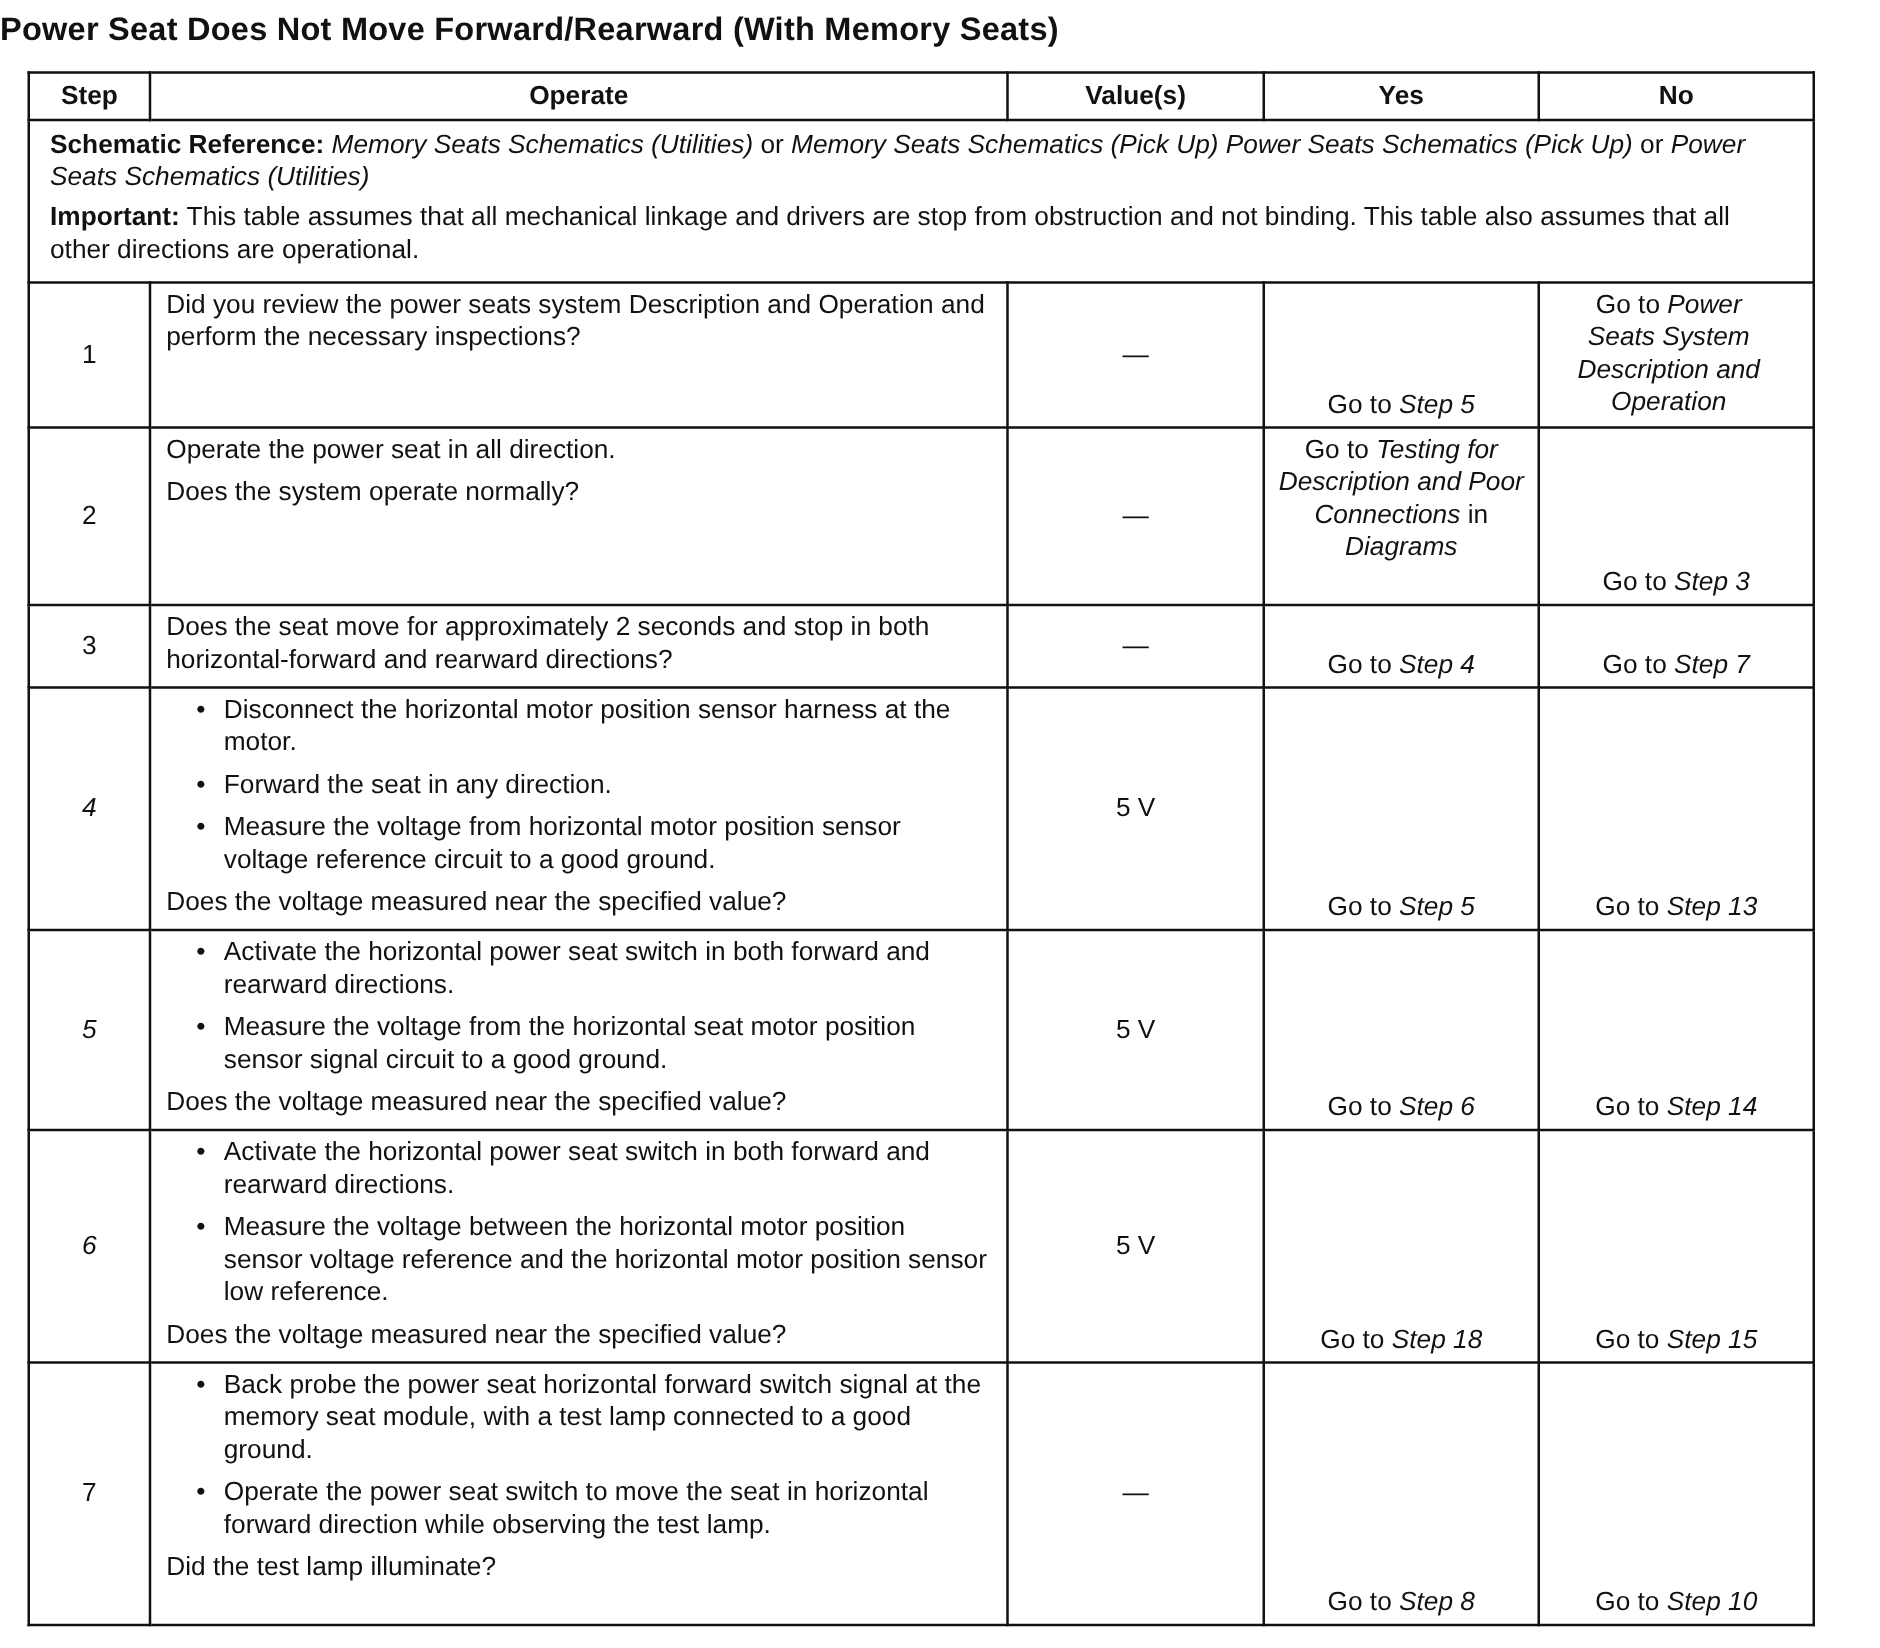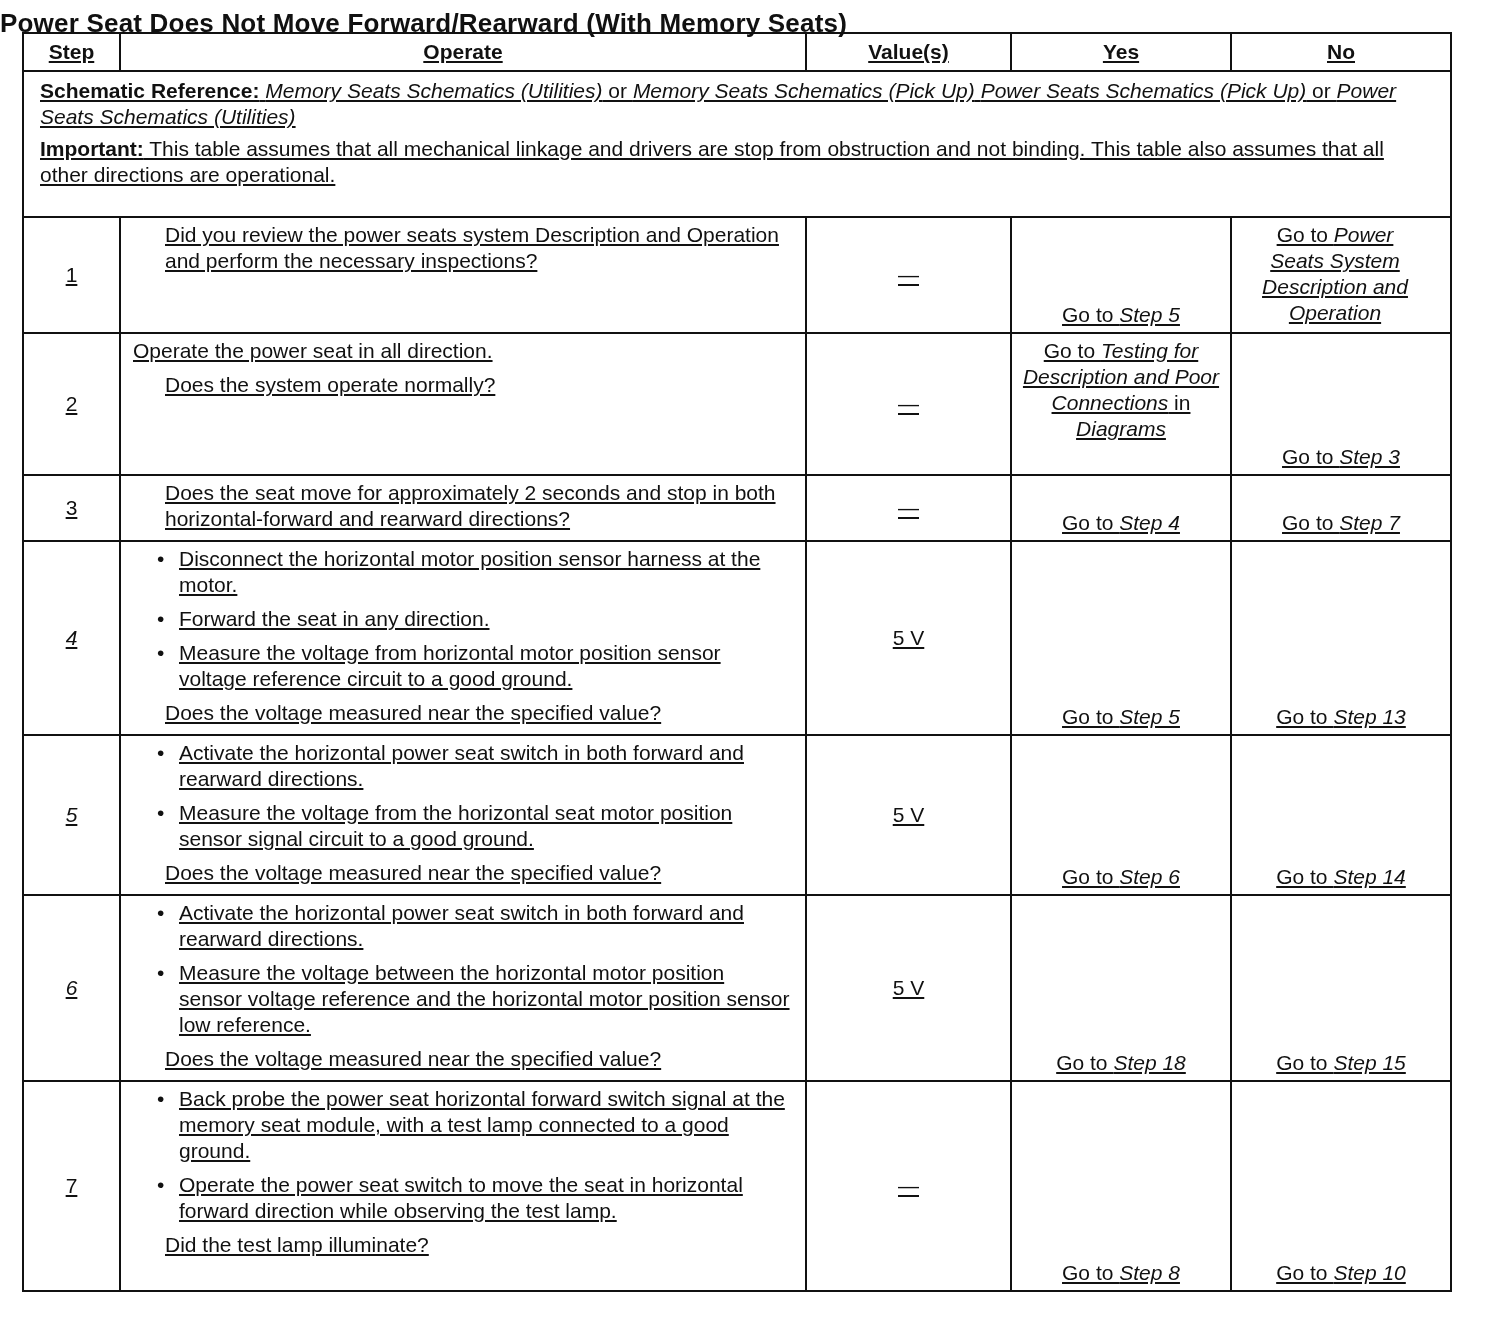--- a/index.html
+++ b/index.html
@@ -1,34 +1,34 @@
 <!DOCTYPE html>
 <html><head>
 <meta charset="utf-8">
 <style>
   html, body { margin: 0; padding: 0; background: #ffffff; }
   body { width: 1504px; height: 1318px; position: relative; overflow: hidden;
          font-family: "Liberation Sans", sans-serif; color: #111; }
   .title { position: absolute; left: 0; top: 8px; width: 1480px; text-align: left;
            font-weight: bold; font-size: 26px; letter-spacing: 0.2px; }
-  table { position: absolute; left: 22px; top: 32px; width: 1428px; border-collapse: collapse;
-          table-layout: fixed; font-size: 21px; line-height: 26px; text-decoration: underline; }
+  table { position: absolute; left: 22px; top: 57px; width: 1428px; border-collapse: collapse;
+          table-layout: fixed; font-size: 21px; line-height: 26px; }
   td, th { border: 2.5px solid #111; vertical-align: top; padding: 0; }
   th { font-weight: bold; height: 36px; text-align: center; vertical-align: middle; font-size: 21px; }
   col.c-step { width: 97px; } col.c-action { width: 686px; } col.c-val { width: 205px; }
   col.c-yes { width: 220px; } col.c-no { width: 220px; }
-  .note { padding: 6px 16px 22px 16px; }
+  .note { padding: 6px 16px 6px 16px; }
   .note p { margin: 0 0 6px 0; }
   .note b { font-weight: bold; }
   i, .it { font-style: italic; }
   .step { text-align: center; vertical-align: middle; }
   .step.it { font-style: italic; }
   .action { padding: 4px 12px 4px 12px; }
   .action p { margin: 0 0 8px 0; }
-  .action p:last-child { margin-bottom: 0; margin-left: 32px; }
+  .action p:last-child { margin-bottom: 0; }
   .action ul { margin: 0 0 8px 0; padding-left: 46px; list-style: none; }
   .action li { position: relative; margin-bottom: 8px; }
   .action li::before { content: "\2022"; position: absolute; left: -22px; top: 0; }
   .val { text-align: center; vertical-align: middle; }
   .res { text-align: center; vertical-align: bottom; padding: 0 4px 4px 4px; }
   .res.top { vertical-align: top; padding-top: 4px; }
   .row1 { height: 116px; } .row2 { height: 142px; } .row3 { height: 66px; }
   .row4 { height: 194px; } .row5 { height: 160px; } .row6 { height: 186px; } .row7 { height: 210px; }
 </style>
 </head>

